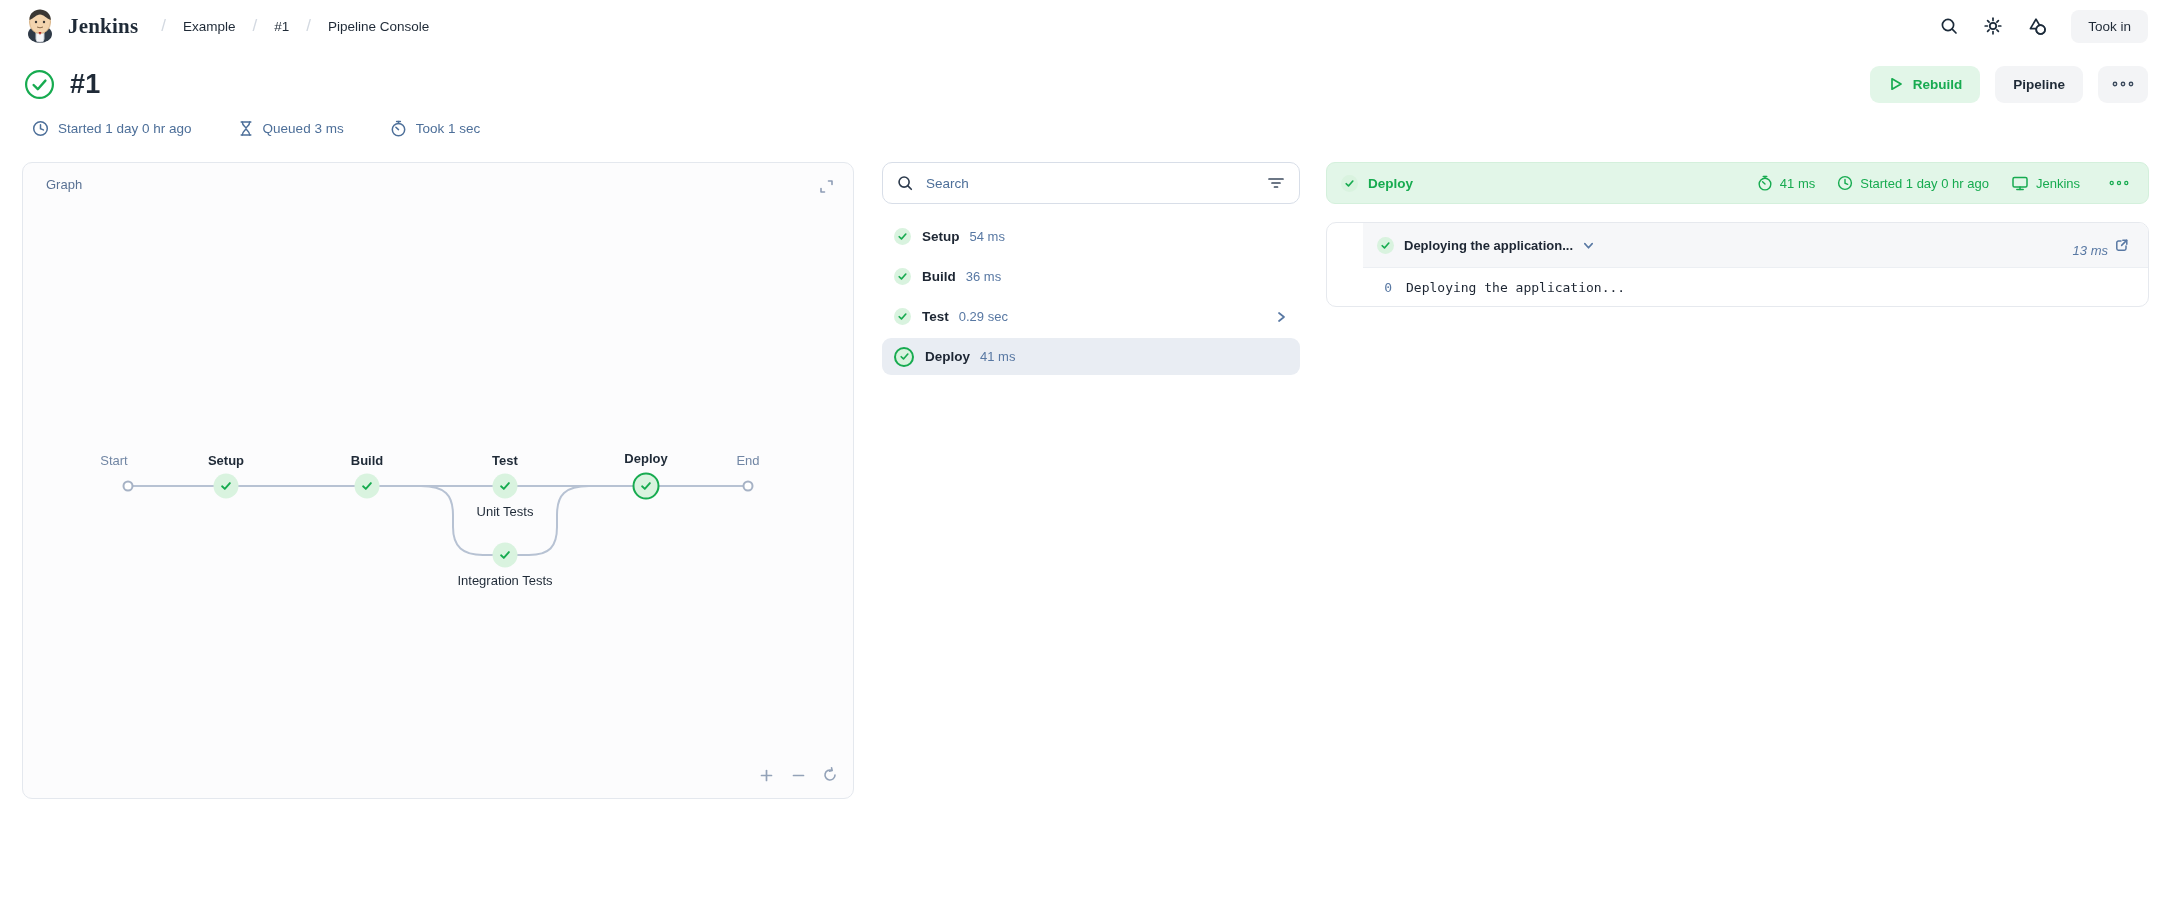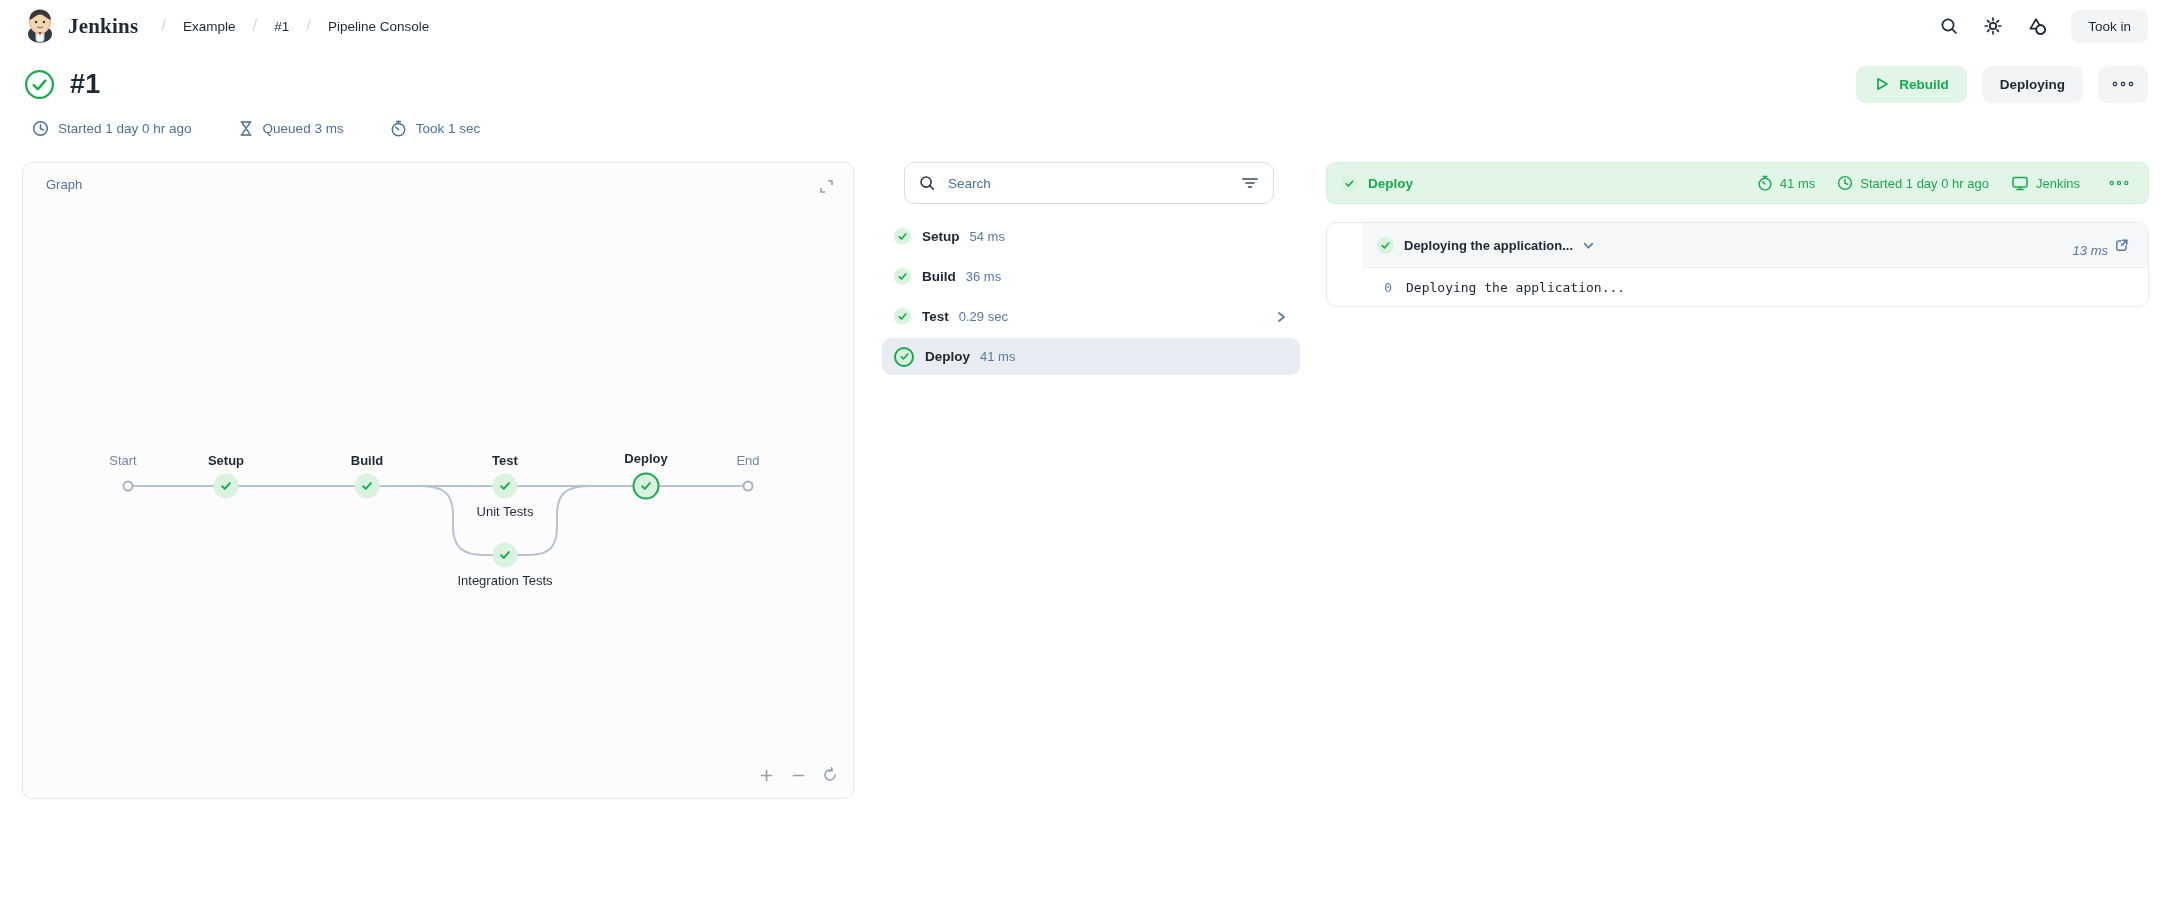--- a/index.html
+++ b/index.html
@@ -56,21 +56,21 @@
   .g-label.terminal{color:#7186a4;font-weight:400;}
   .g-label.sub{font-weight:400;}
   .g-node{position:absolute;transform:translate(-50%,-50%);border-radius:50%;display:flex;align-items:center;justify-content:center;}
   .g-node.stage{width:25px;height:25px;background:var(--node-bg);color:var(--success-green);cursor:pointer;}
   .g-node.stage.selected{width:27px;height:27px;border:2.4px solid var(--success-green);}
   .g-node.terminal{width:11px;height:11px;background:#fff;border:2px solid #a6b2c5;}
   .graph-controls{position:absolute;right:10px;bottom:10px;display:flex;align-items:center;gap:6px;color:#93a2b8;}
   .graph-controls button{width:26px;height:26px;display:flex;align-items:center;justify-content:center;color:#93a2b8;}
 
   
-  .search-wrap{position:absolute;left:904px;top:162px;width:370px;height:42px;}
+  .search-wrap{position:absolute;left:882px;top:162px;width:418px;height:42px;}
   .search-input{width:100%;height:100%;border:1px solid #d8dee8;border-radius:10px;padding:0 44px 0 43px;font-size:13.5px;color:var(--text-dark);outline:none;background:#fff;font-family:inherit;}
   .search-input::placeholder{color:var(--link-blue);opacity:1;}
   .search-glyph{position:absolute;left:14px;top:50%;transform:translateY(-50%);color:#2c3a4c;}
   .filter-btn{position:absolute;right:10px;top:50%;transform:translateY(-50%);color:#3b4a5d;width:28px;height:28px;display:flex;align-items:center;justify-content:center;}
   .stage-rows{position:absolute;left:882px;top:218px;width:418px;}
   .stage-row{height:37px;margin-bottom:3px;border-radius:9px;display:flex;align-items:center;padding:0 12px;cursor:pointer;}
   .stage-row.selected{background:var(--selected-row-bg);}
   .stage-name{font-size:13.5px;font-weight:600;color:#1d2633;margin-left:11px;}
   .stage-duration{font-size:13px;color:#5878a3;margin-left:10px;}
   .row-chevron{margin-left:auto;color:#5878a3;}
@@ -169,21 +169,21 @@
   <h1 class="run-title">#1</h1>
   <div class="hdr-actions">
     <button class="btn btn-rebuild">
       <span class="icon">
         <svg width="16" height="16" viewBox="0 0 16 16" fill="none" stroke="currentColor" stroke-width="1.7" stroke-linejoin="round">
           <path d="M4 2.8 L13 8 L4 13.2 Z"></path>
         </svg>
       </span>
       <span>Rebuild</span>
     </button>
-    <button class="btn btn-gray">Deploying</button>
+    <button class="btn btn-gray">Pipeline</button>
     <button class="btn btn-gray btn-more">
       <span class="icon">
         <svg width="22" height="8" viewBox="0 0 22 8" fill="none" stroke="currentColor" stroke-width="1.4">
           <circle cx="3" cy="4" r="1.7"></circle>
             <circle cx="11" cy="4" r="1.7"></circle>
             <circle cx="19" cy="4" r="1.7"></circle>
         </svg>
       </span>
     </button>
   </div>
@@ -234,21 +234,21 @@
     </span>
   </button>
 
   <div class="graph-canvas">
     <svg width="832" height="723" style="position:absolute;left:0;top:0;">
       <line x1="105" y1="323" x2="725" y2="323" stroke="var(--connector)" stroke-width="2"></line>
       <path d="M 398 323 C 422 323 430 332 430 352 L 430 364 C 430 384 440 392 460 392
                L 506 392 C 526 392 534 384 534 364 L 534 352 C 534 332 542 323 566 323" fill="none" stroke="var(--connector)" stroke-width="2"></path>
     </svg>
 
-    <div class="g-label terminal" style="left:100px;top:297px;">Start</div>
+    <div class="g-label terminal" style="left:91px;top:297px;">Start</div>
     <div class="g-label" style="left:203px;top:297px;">Setup</div>
     <div class="g-label" style="left:344px;top:297px;">Build</div>
     <div class="g-label" style="left:482px;top:297px;">Test</div>
     <div class="g-label" style="left:623px;top:295px;">Deploy</div>
     <div class="g-label terminal" style="left:725px;top:297px;">End</div>
     <div class="g-label sub" style="left:482px;top:348px;">Unit Tests</div>
     <div class="g-label sub" style="left:482px;top:417px;">Integration Tests</div>
 
     <div class="g-node terminal" style="left:105px;top:323px;"></div>
     <div class="g-node stage" style="left:203px;top:323px;">

